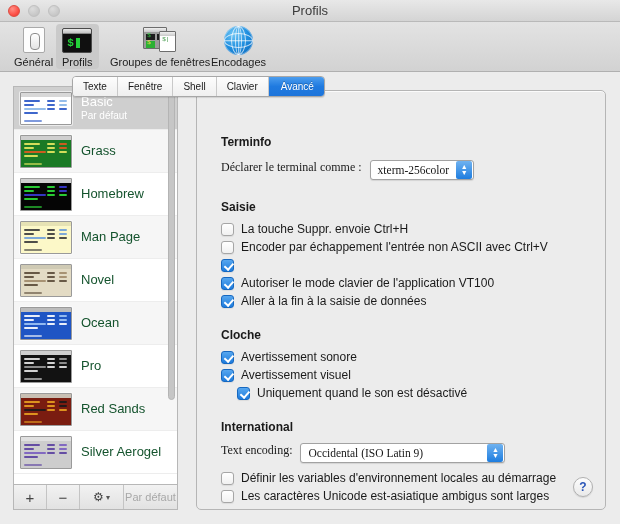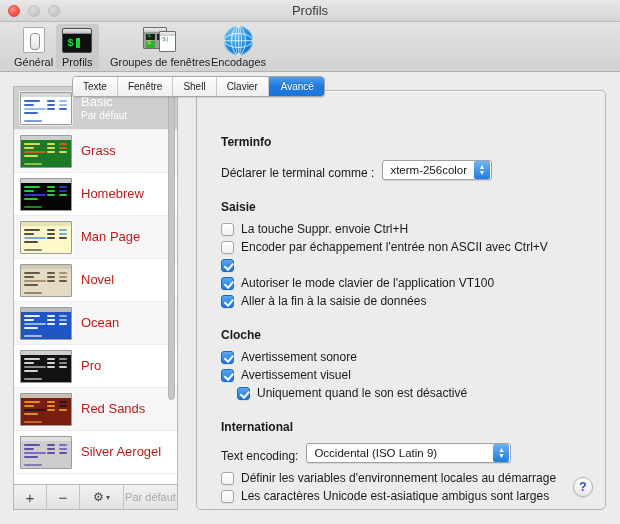--- a/index.html
+++ b/index.html
@@ -153,21 +153,21 @@
   .prow.selected .psub { color: #ffffff; }
   .thumb {
     width: 52px; height: 33px; flex: 0 0 52px;
     border: 1px solid #9a9a9a; border-radius: 1px;
     position: relative; overflow: hidden;
     box-shadow: 0 0 0 1px rgba(255,255,255,0.6);
   }
   .thumb .tbar { position:absolute; left:0; top:0; width:100%; height:4px; }
   .thumb .ln { position:absolute; height:2px; border-radius:1px; }
   .ptext { margin-left: 9px; line-height: 1.1; overflow: hidden; }
-  .pname { font-size: 13px; color: #b91c1c; white-space: nowrap; }
+  .pname { font-size: 13px; color: #14532d; white-space: nowrap; }
   .psub  { font-size: 10px; color: #8d8d8d; white-space: nowrap; }
 
   .sb-scroll {
     position: absolute; right: 2px; top: 3px; width: 7px; height: 330px;
     background: transparent;
   }
   .sb-thumb {
     width: 7px; height: 310px; border-radius: 4px;
     background: #c6c6c6; border: 1px solid #b4b4b4;
   }
@@ -216,21 +216,21 @@
   .tab:last-child { border-right: none; padding-left: 12px; }
   .tab.active {
     background: linear-gradient(to bottom,#4c9dee 0%,#1f7ae0 50%,#1d74da 100%);
     color: #ffffff;
     text-shadow: 0 -1px 0 rgba(0,0,0,0.25);
   }
 
   
   .pc { position: absolute; left: 24px; top: 44px; right: 14px; }
   .sect-h { font-size: 12px; font-weight: bold; color: #1a1a1a; }
-  .row { display: flex; align-items: flex-end; }
+  .row { display: flex; align-items: flex-start; font-family: Liberation Serif, serif; }
 
   .field-label { font-size: 12px; color: #1a1a1a; }
 
   .popup {
     display: inline-flex; align-items: center;
     height: 20px; background: #ffffff;
     border: 1px solid #a2a2a2; border-radius: 3px;
     box-shadow: 0 1px 1px rgba(0,0,0,0.10);
     padding-left: 7px; cursor: default; position: relative;
   }

